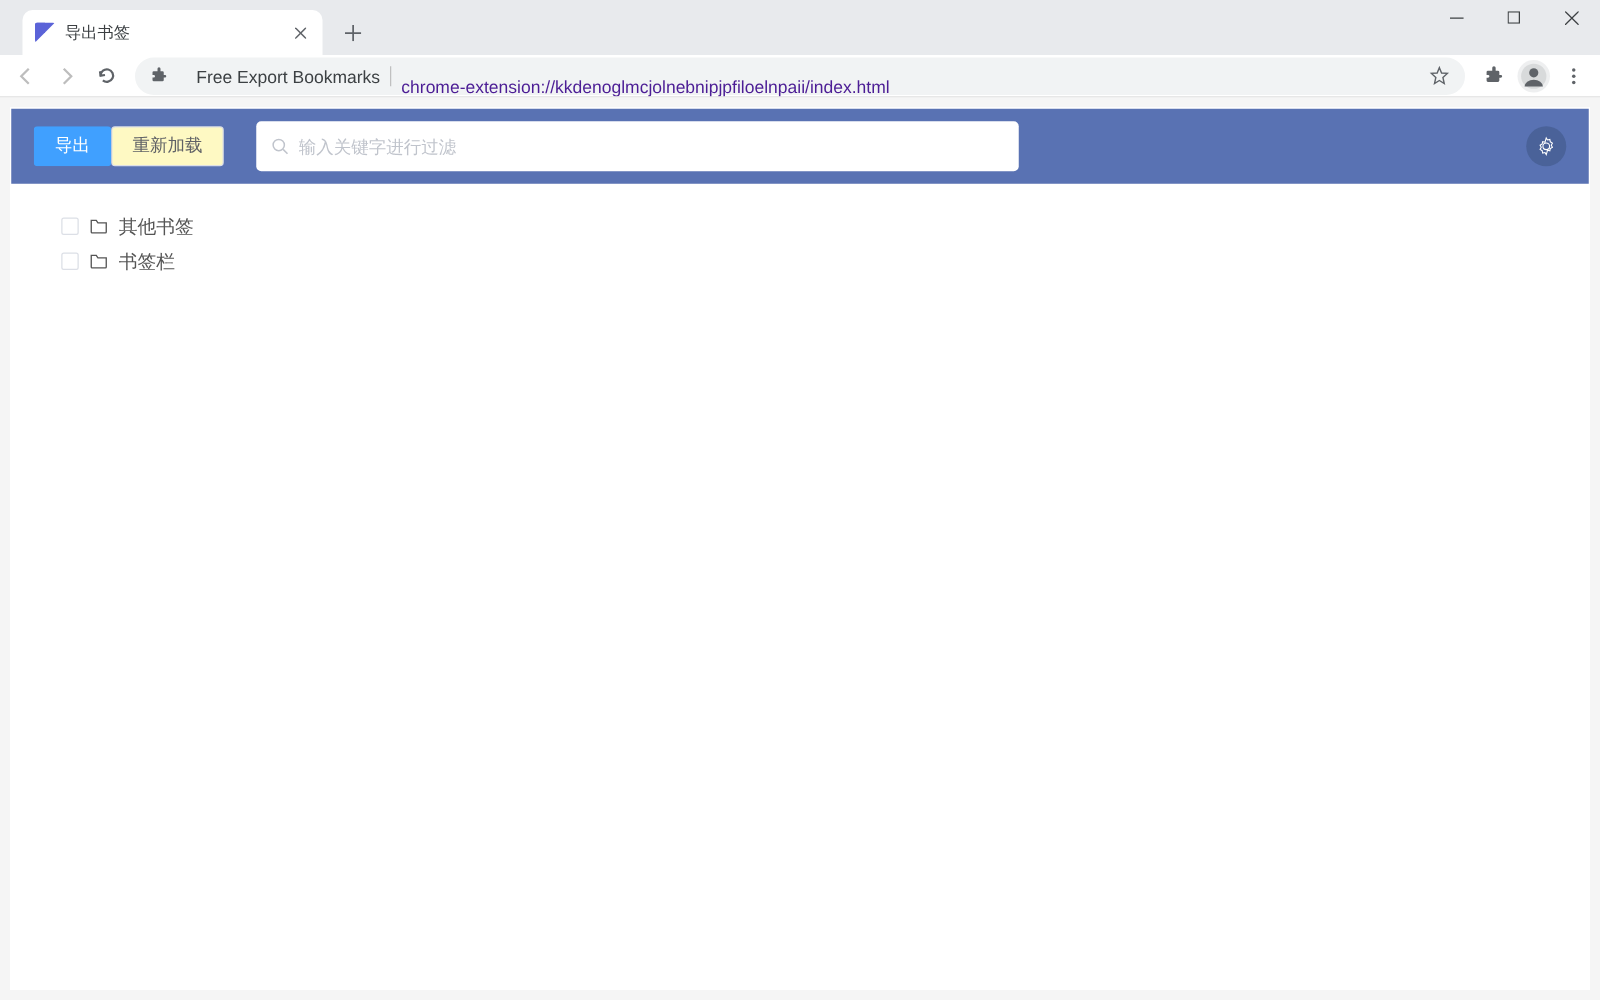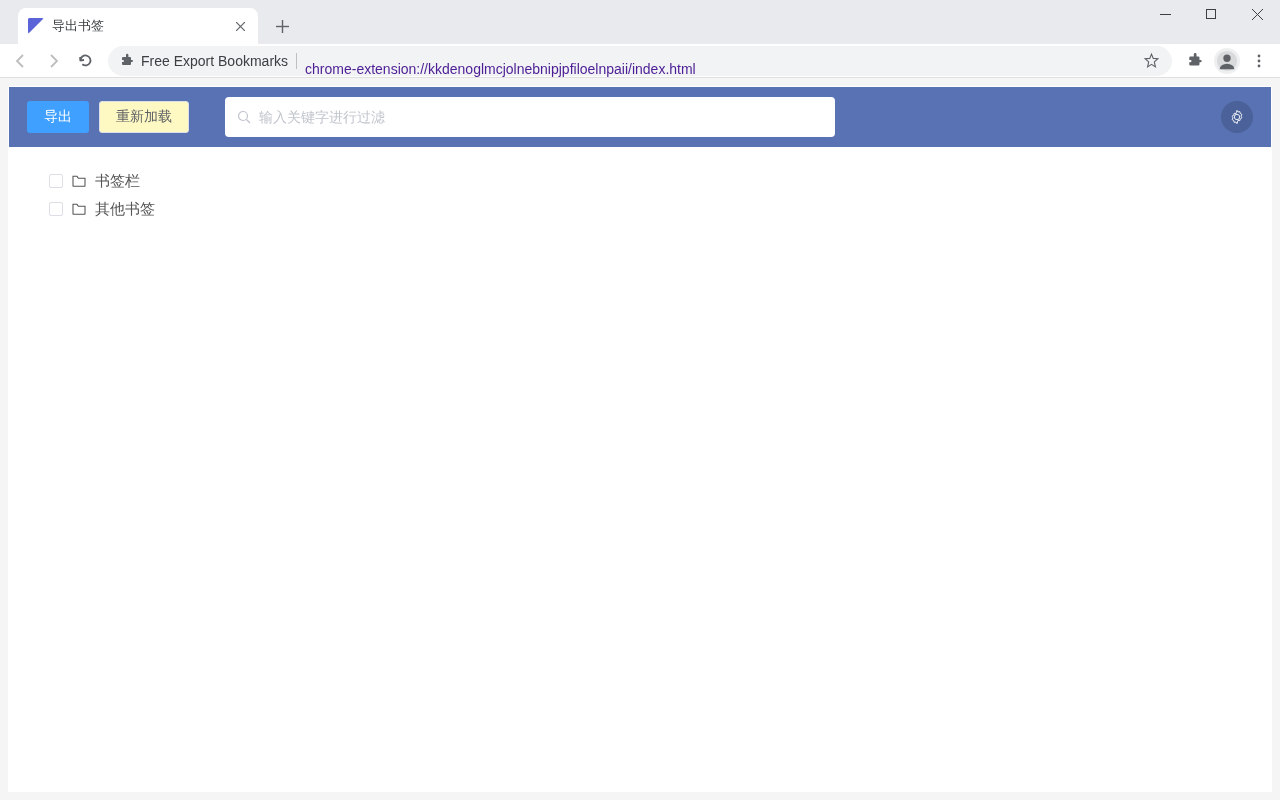--- a/index.html
+++ b/index.html
@@ -98,21 +98,21 @@
     border-radius: 15px;
     display: flex;
     align-items: center;
     padding: 0 12px;
     margin: 0 6px;
     color: #5f6368;
     font-size: 14px;
     gap: 8px;
   }
   .addr-ext {
-    display:flex; align-items:center; gap:6px;
+    display:flex; align-items:center; gap:22px;
     color: #3c4043;
   }
   .addr-sep {
     width:1px; height:16px; background:#c0c0c0;
   }
   .addr-url { color: #4c1d95; white-space:nowrap; overflow:hidden; text-overflow:ellipsis;margin-top:16px; }
   .tool-icon {
     width: 30px; height:30px;
     display:flex;align-items:center;justify-content:center;
     color:#5f6368;
@@ -134,21 +134,20 @@
     background:#ffffff;
     height: 100%;
     border:1px solid #ffffff;
   }
   .app-header {
     background:#5972b3;
     height: 60px;
     display:flex;
     align-items:center;
     padding: 0 18px;
-    gap: 10px;
   }
   .btn {
     height: 32px;
     border-radius: 3px;
     padding: 0 16px;
     font-size: 14px;
     display:flex;align-items:center;justify-content:center;
     cursor:pointer;
     border:1px solid transparent;
   }
@@ -339,27 +338,27 @@
     </div>
 
     <div class="tree">
       <div class="tree-item">
         <span class="checkbox"></span>
         <span class="folder-icon">
           <svg width="16" height="16" viewBox="0 0 24 24">
               <path d="M3 5 h6 l2 3 h10 v11 a1 1 0 0 1 -1 1 h-16 a1 1 0 0 1 -1 -1 z" fill="none" stroke="currentColor" stroke-width="1.6"></path>
             </svg>
         </span>
-        <span>书签栏</span>
+        <span>其他书签</span>
       </div>
       <div class="tree-item">
         <span class="checkbox"></span>
         <span class="folder-icon">
           <svg width="16" height="16" viewBox="0 0 24 24">
               <path d="M3 5 h6 l2 3 h10 v11 a1 1 0 0 1 -1 1 h-16 a1 1 0 0 1 -1 -1 z" fill="none" stroke="currentColor" stroke-width="1.6"></path>
             </svg>
         </span>
-        <span>其他书签</span>
+        <span>书签栏</span>
       </div>
     </div>
 
   </div>
 </div>
 
 </body></html>

